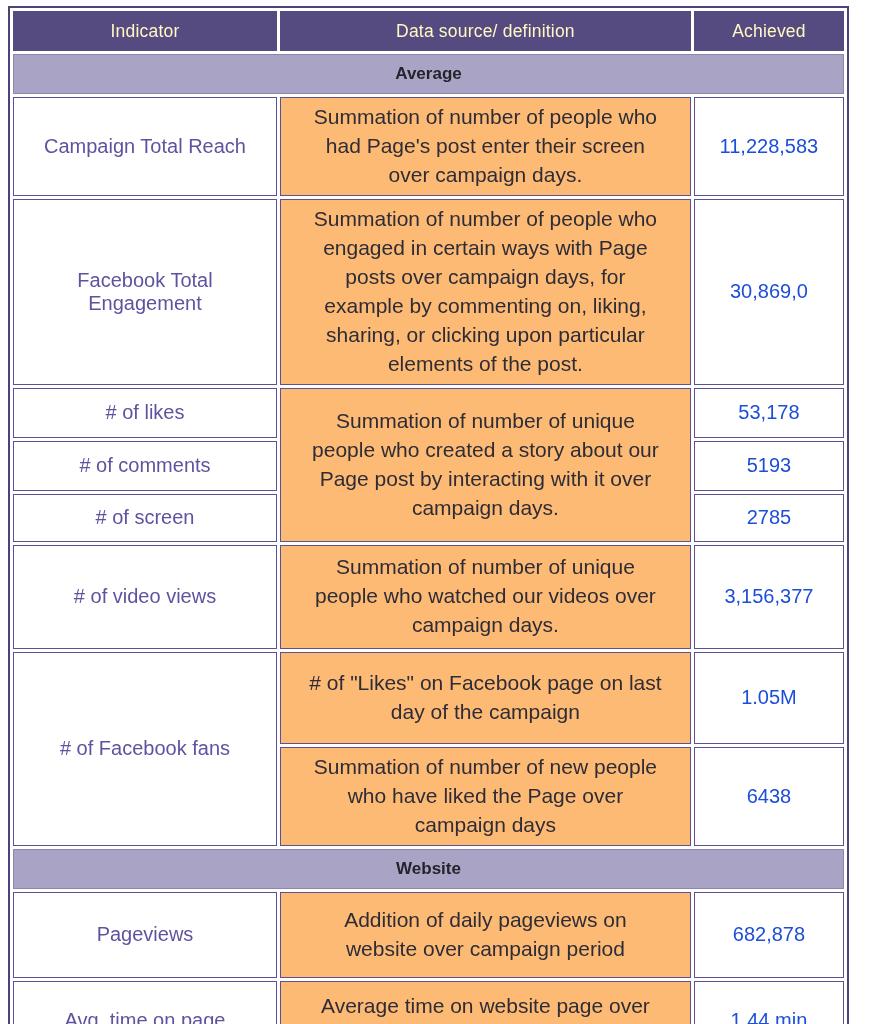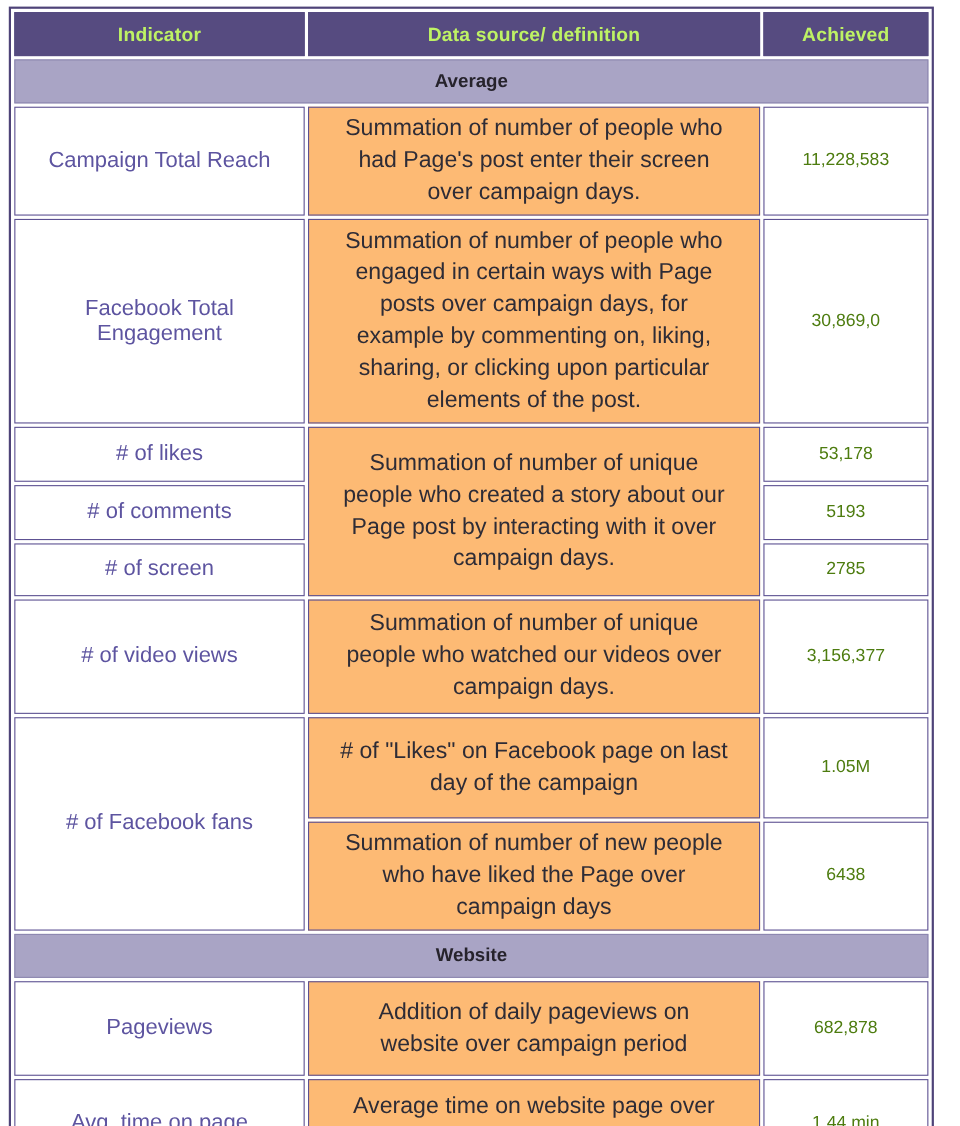--- a/index.html
+++ b/index.html
@@ -23,23 +23,23 @@
     table-layout: fixed;
   }
   th, td {
     text-align: center;
     vertical-align: middle;
     box-sizing: border-box;
   }
   th.col-head {
     background: #564b80;
     border: 1.5px solid #564b80;
-    color: #bef264;
+    color: #fef9c3;
     font-size: 17.5px;
-    font-weight: bold;
+    font-weight: normal;
     height: 40px;
     letter-spacing: .2px;
   }
   td.section {
     background: #a9a4c5;
     border: 1.5px solid #8d87b0;
     color: #26232c;
     font-weight: bold;
     font-size: 17px;
     height: 40px;
@@ -55,22 +55,22 @@
     background: #fdba74;
     border: 1.5px solid #5d5192;
     color: #2e2c36;
     font-size: 21px;
     line-height: 1.38;
     padding: 5px 26px;
   }
   td.ach {
     background: #ffffff;
     border: 1.5px solid #5d5192;
-    color: #4d7c0f;
-    font-size: 16px;
+    color: #1d4ed8;
+    font-size: 20px;
     padding: 6px 8px;
   }
 </style>
 </head>
 <body>
 
 <div class="page">
   <div class="tbl-wrap">
     <table class="metrics">
       <colgroup>

